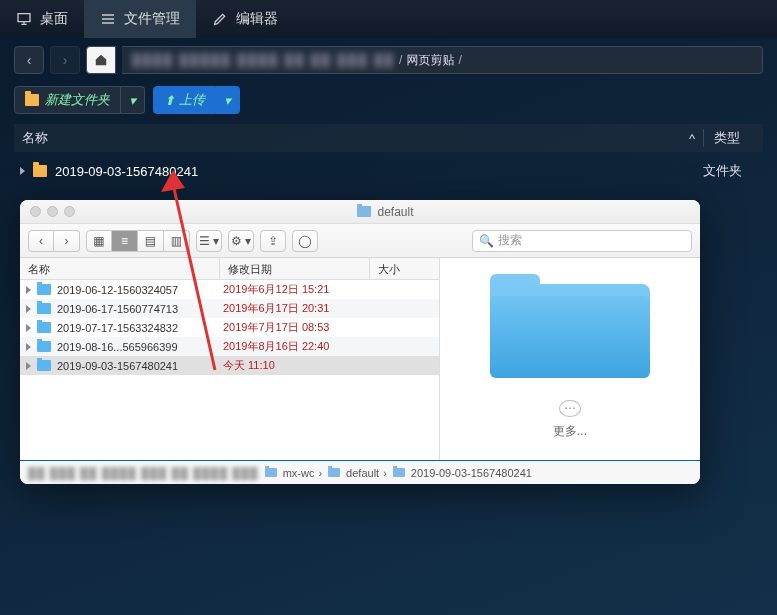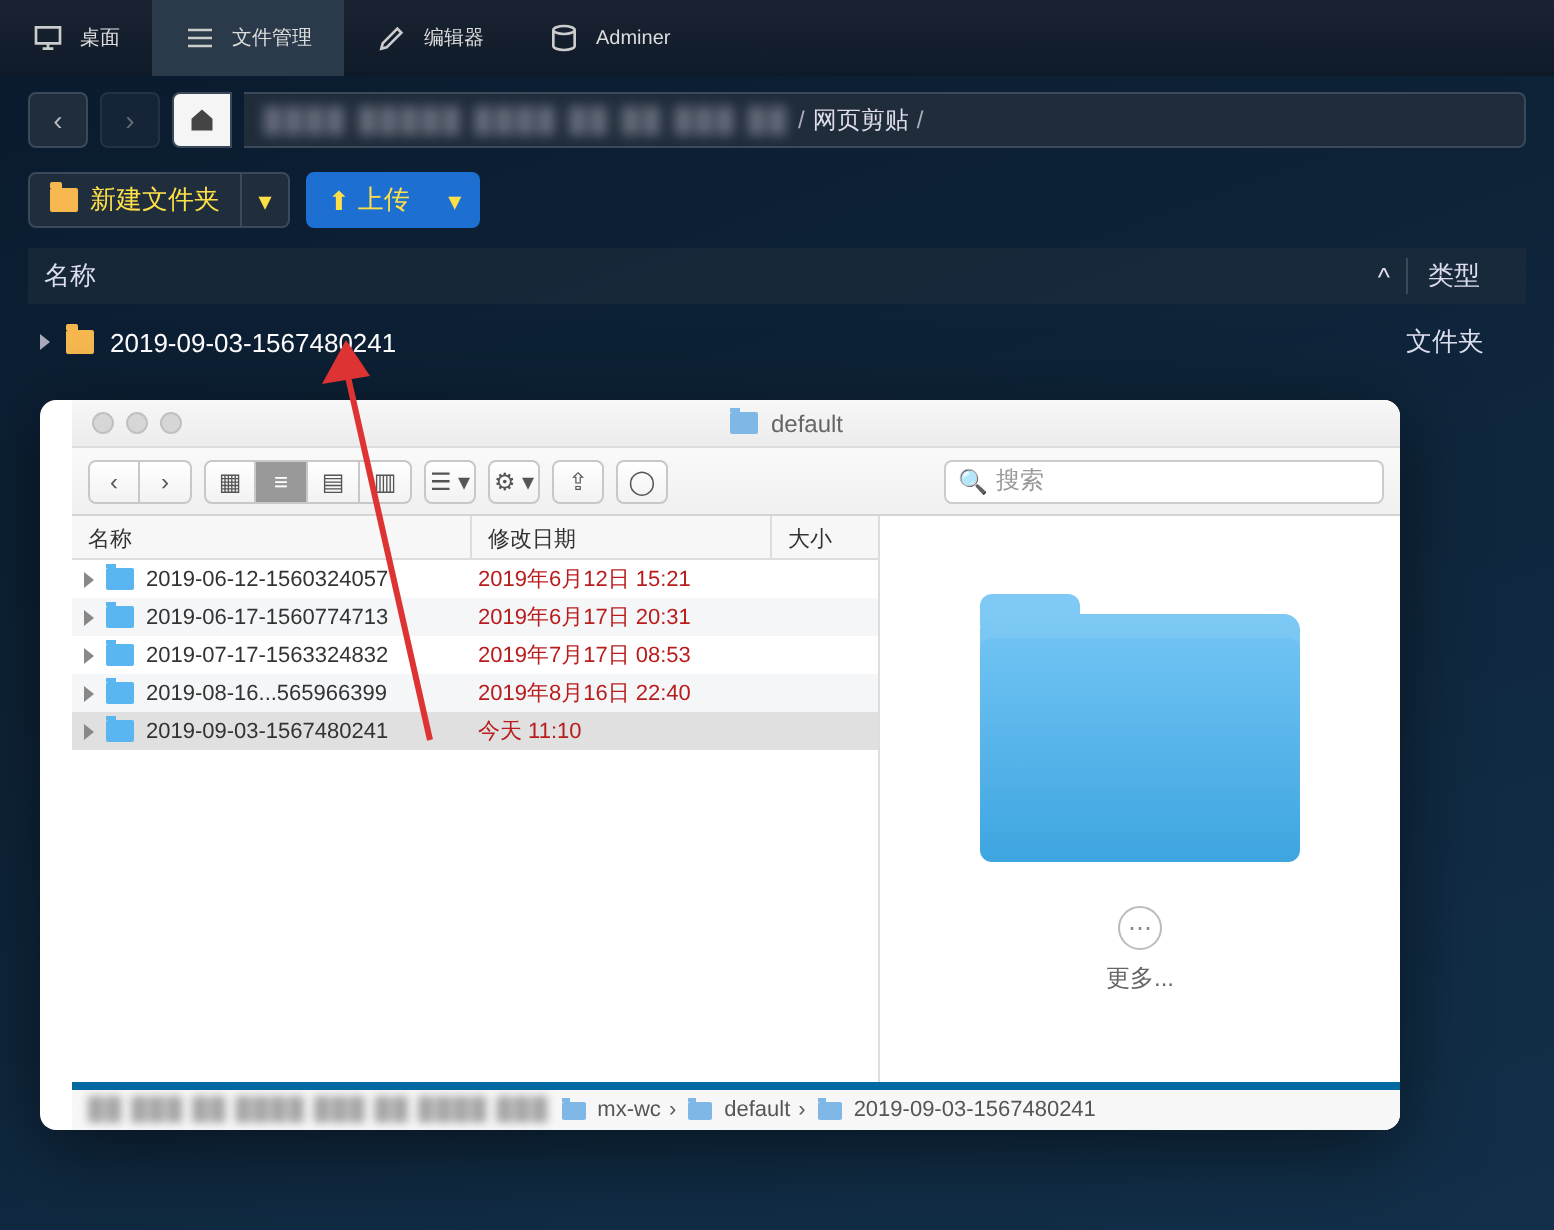--- a/index.html
+++ b/index.html
@@ -1,35 +1,35 @@
 <!DOCTYPE html>
 <html><head>
 <meta charset="utf-8">
 <style>
   * { box-sizing: border-box; margin: 0; padding: 0; font-family: -apple-system, "Helvetica Neue", Arial, sans-serif; }
   body { width: 777px; height: 615px; background: #0a1628; overflow: hidden; position: relative; }
 
   
-  .topnav { display: flex; align-items: stretch; height: 38px; background: linear-gradient(#1a2332,#0f1a28); color: #ddd; font-size: 10px; }
+  .topnav { display: flex; align-items: stretch; height: 38px; background: linear-gradient(#1a2332,#0f1a28); color: #ddd; font-size: 14px; }
   .topnav .tab { display: flex; align-items: center; gap: 8px; padding: 0 16px; cursor: pointer; }
   .topnav .tab.active { background: #2a3a4a; }
   .topnav .tab svg { width: 16px; height: 16px; fill: #ccc; }
 
   
   .crumbbar { display: flex; align-items: center; height: 32px; margin: 6px 14px 0 14px; gap: 6px; }
   .navbtn { width: 30px; height: 28px; background: #1f2d3d; border: 1px solid #3a4a5a; border-radius: 4px; display:flex;align-items:center;justify-content:center;color:#bbb;cursor:pointer;font-size:14px;}
   .homebtn { width: 30px; height: 28px; background:#f5f5f5;border:1px solid #3a4a5a;border-radius:4px 0 0 4px;display:flex;align-items:center;justify-content:center;color:#333;}
   .crumbpath { flex:1; height:28px; background:#202c3a;border:1px solid #3a4a5a;border-left:none;border-radius:0 4px 4px 0;display:flex;align-items:center;padding:0 10px;color:#aab;font-size:12px;overflow:hidden;white-space:nowrap;}
   .crumbpath .blur { filter: blur(3px); opacity:.5; letter-spacing:2px;}
   .crumbpath .seg { color:#dde; }
 
   
   .actionbar { display:flex; align-items:center; gap:8px; margin:8px 14px 0 14px; height:32px;}
   .btn-grp { display:flex; }
-  .btn-grp .btn { height:28px;display:flex;align-items:center;padding:0 10px;color:#fde047;font-size:13px;border:1px solid #3a4a5a;cursor:pointer;}
+  .btn-grp .btn { height:28px;display:flex;align-items:center;padding:0 10px;color:#86efac;font-size:13px;border:1px solid #3a4a5a;cursor:pointer;font-style:italic;}
   .btn-grp .btn + .btn { border-left:none;}
   .btn-grp.newfolder .btn:first-child{background:#1f2d3d;border-radius:4px 0 0 4px;}
   .btn-grp.newfolder .btn:last-child{background:#1f2d3d;border-radius:0 4px 4px 0;width:24px;padding:0;justify-content:center;}
   .btn-grp.upload .btn:first-child{background:#1d6fd1;border-color:#1d6fd1;border-radius:4px 0 0 4px;}
   .btn-grp.upload .btn:last-child{background:#1d6fd1;border-color:#1d6fd1;border-radius:0 4px 4px 0;width:24px;padding:0;justify-content:center;}
   .folder-ic{width:14px;height:12px;background:#f6b84f;border-radius:1px;margin-right:6px;position:relative;}
   .folder-ic::before{content:"";position:absolute;top:-3px;left:0;width:6px;height:3px;background:#f6b84f;border-radius:1px 1px 0 0;}
 
   
   .colhdr{display:flex;align-items:center;height:28px;margin:8px 14px 0 14px;background:rgba(30,45,60,.6);color:#dde;font-size:13px;}
@@ -38,21 +38,21 @@
 
   
   .darkrow{display:flex;align-items:center;height:30px;margin:4px 14px 0 14px;color:#fff;font-size:13px;}
   .darkrow .tri{width:0;height:0;border-top:4px solid transparent;border-bottom:4px solid transparent;border-left:5px solid #aab;margin:0 8px 0 6px;}
   .darkrow .typ{margin-left:auto;color:#dde;width:60px;}
 
   
   .redarrow{position:absolute;left:155px;top:170px;pointer-events:none;z-index:20;}
 
   
-  .finder{position:absolute;left:20px;top:200px;width:680px;height:365px;background:#fff;border-radius:8px;box-shadow:0 10px 40px rgba(0,0,0,.5);display:flex;flex-direction:column;overflow:hidden;padding-left:16px;}
+  .finder{position:absolute;left:20px;top:200px;width:680px;height:284px;background:#fff;border-radius:8px;box-shadow:0 10px 40px rgba(0,0,0,.5);display:flex;flex-direction:column;overflow:hidden;}
   .finder-title{height:24px;background:linear-gradient(#f7f7f7,#ececec);display:flex;align-items:center;padding:0 10px;gap:6px;color:#666;font-size:12px;border-bottom:1px solid #ddd;}
   .traffic{display:flex;gap:6px;}
   .traffic span{width:11px;height:11px;border-radius:50%;background:#d6d6d6;border:1px solid #c0c0c0;}
   .finder-title .title{flex:1;text-align:center;display:flex;align-items:center;justify-content:center;gap:6px;}
   .mini-folder{width:14px;height:11px;background:#7fb7e6;border-radius:1px;position:relative;}
   .mini-folder::before{content:"";position:absolute;top:-2px;left:0;width:5px;height:2px;background:#7fb7e6;}
 
   .finder-toolbar{height:34px;background:linear-gradient(#fafafa,#f0f0f0);border-bottom:1px solid #d5d5d5;display:flex;align-items:center;padding:0 8px;gap:6px;}
   .tbtn-grp{display:flex;}
   .tbtn{height:22px;min-width:26px;background:linear-gradient(#fff,#f2f2f2);border:1px solid #c8c8c8;display:flex;align-items:center;justify-content:center;color:#555;font-size:12px;cursor:pointer;}
@@ -81,21 +81,21 @@
   .lrow .dt{width:150px;padding-left:8px;color:#b91c1c;}
 
   .preview-pane{width:260px;display:flex;flex-direction:column;align-items:center;justify-content:center;padding:20px;}
   .big-folder{width:160px;height:130px;position:relative;}
   .big-folder .back{position:absolute;inset:0;top:6px;background:linear-gradient(#7ec9f5,#4fb0e8);border-radius:8px;}
   .big-folder .tab{position:absolute;top:-4px;left:0;width:50px;height:16px;background:#7ec9f5;border-radius:6px 6px 0 0;}
   .big-folder .front{position:absolute;inset:0;top:18px;background:linear-gradient(#6fc3f3,#3ea5e0);border-radius:6px;}
   .more-dots{margin-top:22px;width:22px;height:22px;border:1px solid #bbb;border-radius:50%;display:flex;align-items:center;justify-content:center;color:#888;cursor:pointer;font-size:12px;}
   .more-txt{font-size:12px;color:#666;margin-top:6px;}
 
-  .finder-path{height:24px;border-top:4px solid #0369a1;background:#f7f7f7;display:flex;align-items:center;padding:0 8px;font-size:11px;color:#555;gap:4px;}
+  .finder-path{height:24px;border-top:1px solid #0369a1;background:#f7f7f7;display:flex;align-items:center;padding:0 8px;font-size:11px;color:#555;gap:4px;}
   .finder-path .blur2{filter:blur(2px);opacity:.5;letter-spacing:1px;}
   .finder-path .pf{width:12px;height:9px;background:#7fb7e6;border-radius:1px;position:relative;margin:0 2px;}
   .finder-path .pf::before{content:"";position:absolute;top:-2px;left:0;width:4px;height:2px;background:#7fb7e6;}
 
   
   .bg{position:absolute;inset:0;background:linear-gradient(160deg,#0a1a2e 0%,#0e2338 40%,#12304a 100%);z-index:-1;}
 </style>
 </head>
 <body>
 <div class="bg"></div>
@@ -111,27 +111,20 @@
     <svg viewBox="0 0 24 24">
         <path d="M3 6h18M3 12h18M3 18h18" stroke="#ccc" stroke-width="2"></path>
       </svg>
     <span>文件管理</span>
   </div>
   <div class="tab">
     <svg viewBox="0 0 24 24">
         <path d="M4 20l4-1 11-11-3-3L5 16l-1 4z" stroke="#ccc" stroke-width="2" fill="none"></path>
       </svg>
     <span>编辑器</span>
-  </div>
-  <div class="tab">
-    <svg viewBox="0 0 24 24">
-        <ellipse cx="12" cy="6" rx="8" ry="3" stroke="#ccc" stroke-width="2" fill="none"></ellipse>
-        <path d="M4 6v12c0 1.7 3.6 3 8 3s8-1.3 8-3V6" stroke="#ccc" stroke-width="2" fill="none"></path>
-      </svg>
-    <span>Adminer</span>
   </div>
 </div>
 
 <div class="crumbbar">
   <div class="navbtn">‹</div>
   <div class="navbtn" style="opacity:.5">›</div>
   <div class="homebtn">
     <svg width="14" height="14" viewBox="0 0 24 24">
         <path d="M3 11l9-8 9 8v10H3z" fill="#444"></path>
       </svg>

